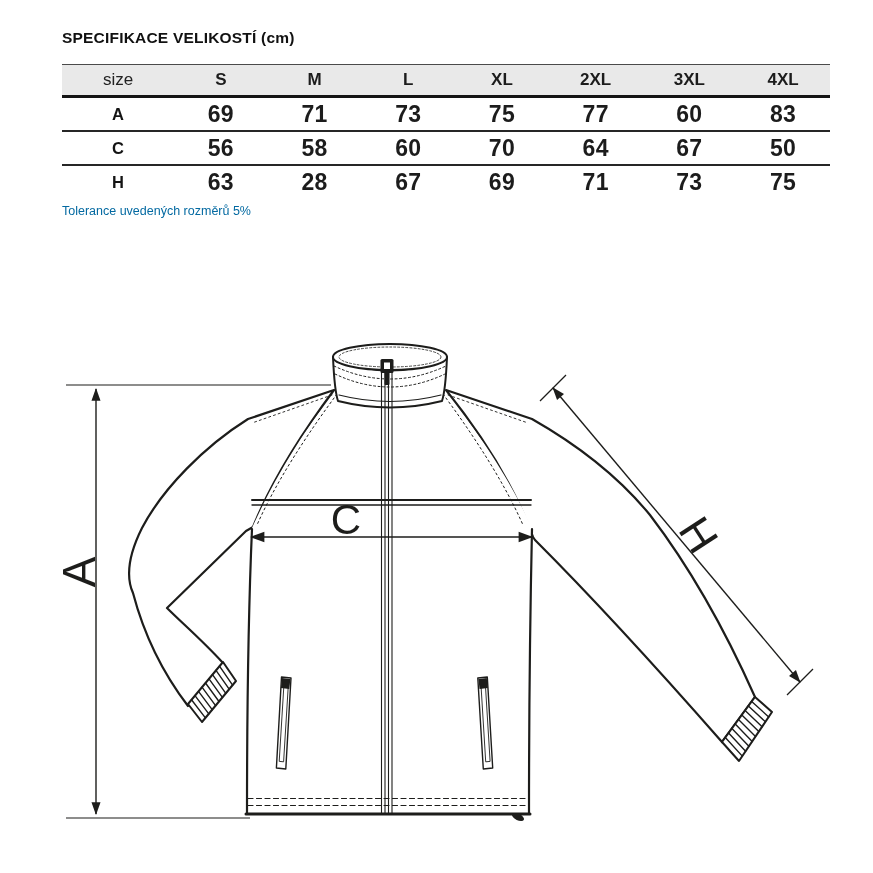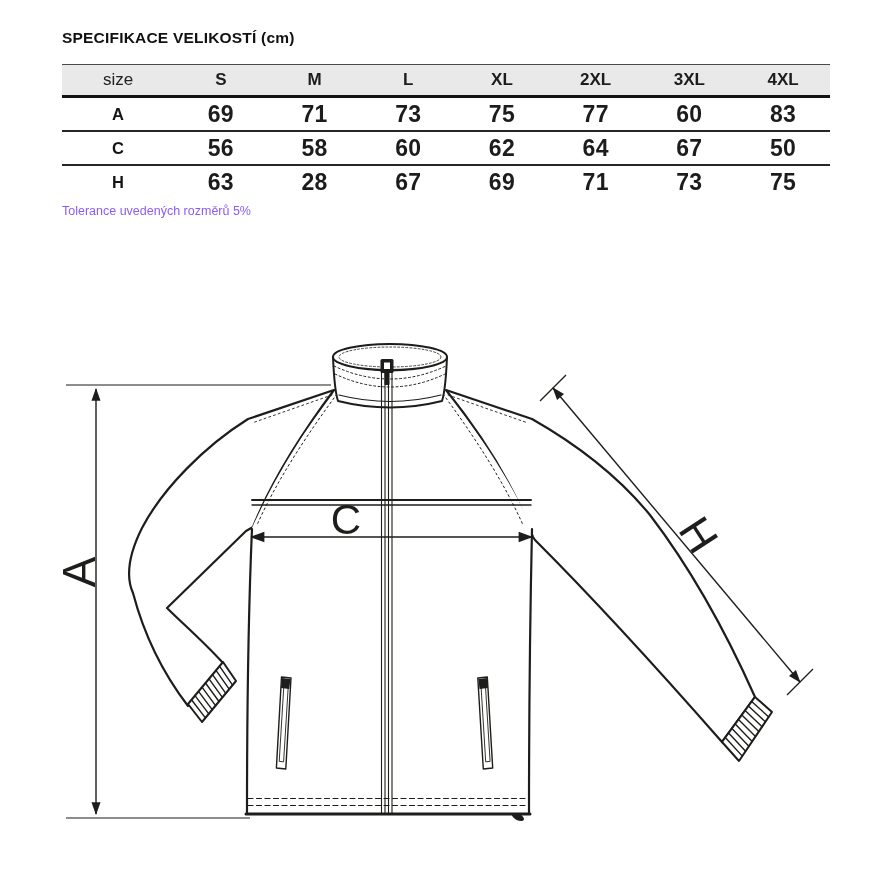--- a/index.html
+++ b/index.html
@@ -25,21 +25,21 @@
     text-align:center;vertical-align:middle;padding:0;
   }
   .size-table thead th{height:30px;font-size:17px;font-weight:bold;color:#1c1c1c;}
   .size-table thead th.size-label{font-weight:normal;font-size:17px;color:#222;}
   .size-table tbody tr{border-bottom:2px solid #262626;}
   .size-table tbody tr:last-child{border-bottom:none;}
   .size-table tbody th{height:32px;font-size:16.5px;font-weight:bold;color:#141414;}
   .size-table tbody td{height:32px;font-size:23px;font-weight:bold;color:#1c1c1c;letter-spacing:.3px;}
   .tolerance-note{
     position:absolute;left:62px;top:204px;
-    font-size:12.5px;color:#8b5cf6;
+    font-size:12.5px;color:#0369a1;
   }
   .diagram-wrap{position:absolute;left:0;top:300px;width:873px;height:573px;}
   svg text{font-family:"Liberation Sans", sans-serif;fill:#1d1d1b;}
 </style>
 </head>
 <body>
 
 <div class="page-title">SPECIFIKACE VELIKOSTÍ (cm)</div>
 
 <table class="size-table">
@@ -74,21 +74,21 @@
       <td>75</td>
       <td>77</td>
       <td>60</td>
       <td>83</td>
     </tr>
     <tr>
       <th>C</th>
       <td>56</td>
       <td>58</td>
       <td>60</td>
-      <td>62</td>
+      <td>70</td>
       <td>64</td>
       <td>67</td>
       <td>50</td>
     </tr>
     <tr>
       <th>H</th>
       <td>63</td>
       <td>28</td>
       <td>67</td>
       <td>69</td>

